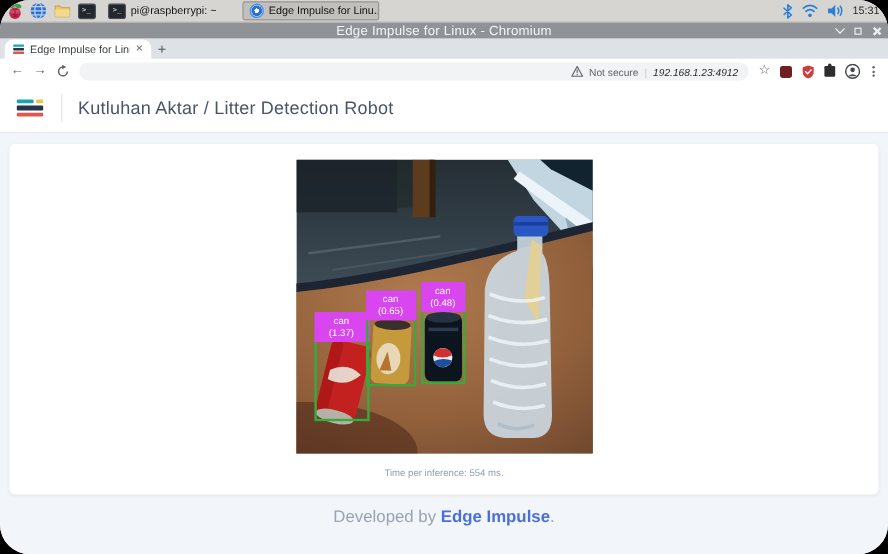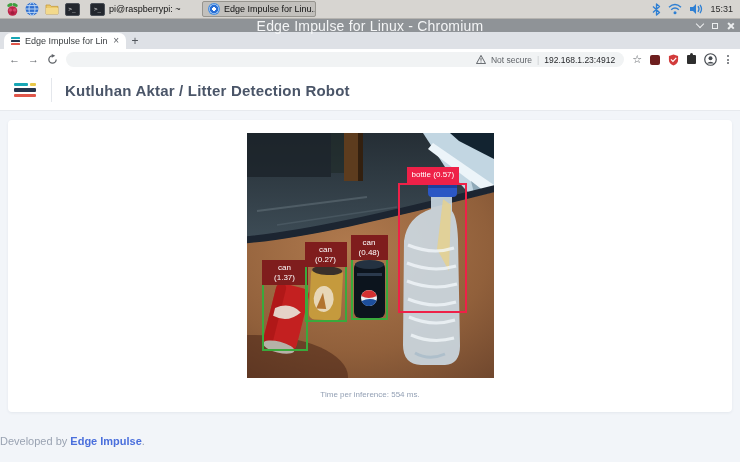--- a/index.html
+++ b/index.html
@@ -1,17 +1,17 @@
 <!DOCTYPE html>
 <html><head>
 <meta charset="utf-8">
 <style>
   html,body{margin:0;padding:0;background:#000;}
   .screen{position:relative;width:740px;height:462px;overflow:hidden;
-    font-family:"Liberation Sans",sans-serif;background:#f2f5f9;
+    font-family:"Liberation Sans",sans-serif;background:#f2f5f9;border-radius:25px;
     -webkit-font-smoothing:antialiased;}
 
   
   .taskbar{height:19px;background:#d7d5d1;border-bottom:1px solid #b6b4b0;
     display:flex;align-items:center;gap:4px;padding:0 4px;box-sizing:border-box;}
   .tb-launch{width:16px;height:16px;display:flex;align-items:center;justify-content:center;cursor:pointer;}
   .tb-launch svg{display:block;}
   .term-glyph{width:13px;height:11px;background:#23272e;border:1px solid #4a4f57;border-radius:2px;
     color:#e8e8e8;font-size:6px;line-height:10px;text-align:center;font-family:"DejaVu Sans Mono",monospace;}
   .tb-window{height:16px;width:114px;display:flex;align-items:center;gap:4px;padding:0 5px;
@@ -19,21 +19,21 @@
     background:transparent;box-sizing:border-box;}
   .tb-window.active{background:#c2c0bc;border:1px solid #97958f;border-radius:2px;}
   .chromium-ico{width:12px;height:12px;border-radius:50%;flex:0 0 auto;
     background:radial-gradient(circle at 50% 50%,#ffffff 0 2px,#2b6fd4 2px 4.2px,#8ab7ee 4.2px 5px,#4a90e2 5px);}
   .tb-right{margin-left:auto;display:flex;align-items:center;gap:7px;padding-right:3px;}
   .clock{font-size:9px;color:#2c2c2c;}
 
   
   .titlebar{height:13px;background:#8f9397;position:relative;
     display:flex;align-items:center;justify-content:center;}
-  .titlebar-text{font-size:14px;color:#f4f5f6;letter-spacing:.2px;}
+  .titlebar-text{font-size:11px;color:#f4f5f6;letter-spacing:.2px;}
   .win-controls{position:absolute;right:6px;top:0;bottom:0;display:flex;align-items:center;gap:9px;}
   .chev{width:5px;height:5px;border-right:1.5px solid #eceeef;border-bottom:1.5px solid #eceeef;
     transform:rotate(45deg);margin-top:-3px;}
   .maxbox{width:6px;height:6px;border:1.5px solid #eceeef;box-sizing:border-box;}
   .closex{position:relative;width:7px;height:7px;}
   .closex::before,.closex::after{content:"";position:absolute;left:3px;top:0;width:1.5px;height:8px;background:#eceeef;}
   .closex::before{transform:rotate(45deg);} .closex::after{transform:rotate(-45deg);}
 
   
   .tabstrip{height:17px;background:#dee1e6;display:flex;align-items:flex-end;padding-left:4px;}
@@ -47,53 +47,53 @@
   .ei-mini i{display:block;height:2px;border-radius:.5px;}
 
   
   .toolbar{height:21px;background:#fff;display:flex;align-items:center;gap:8px;
     padding:0 9px;box-sizing:border-box;}
   .nav-ico{font-size:11px;color:#5f6368;line-height:1;}
   .omnibox{flex:1;max-width:562px;height:15px;background:#f1f3f4;border-radius:8px;
     display:flex;align-items:center;gap:5px;padding:0 9px;box-sizing:border-box;justify-content:flex-end;}
   .omni-sec{font-size:8.5px;color:#5f6368;}
   .omni-sep{font-size:8.5px;color:#c6cacd;}
-  .omni-url{font-size:8.5px;color:#27292c;}
+  .omni-url{font-size:8.5px;color:#27292c;font-style:italic;}
   .tool-ico{font-size:11px;color:#5f6368;line-height:1;}
   .ext-sq{width:10px;height:10px;border-radius:2px;background:#6e1f1f;}
   .puzzle{width:9px;height:9px;background:#2e2e2e;border-radius:1px;position:relative;}
   .puzzle::before{content:"";position:absolute;top:-2px;left:3px;width:3px;height:3px;border-radius:50%;background:#2e2e2e;}
   .kebab{display:flex;flex-direction:column;gap:1.5px;padding:0 2px;}
   .kebab i{width:2px;height:2px;border-radius:50%;background:#5f6368;}
 
   
   .site-header{height:41px;background:#fff;display:flex;align-items:center;
     padding:0 14px;border-bottom:1px solid #e7eaee;box-sizing:border-box;}
   .ei-logo{display:flex;flex-direction:column;gap:2px;width:24px;}
   .ei-logo .r{display:flex;gap:2px;}
   .ei-logo i{display:block;height:3.5px;border-radius:1px;}
   .vdiv{width:1px;height:24px;background:#e4e7ec;margin:0 13px;}
-  .page-title{font-size:15px;font-weight:700;color:#4a5568;letter-spacing:.2px;margin:0;}
+  .page-title{font-size:15px;font-weight:400;color:#4a5568;letter-spacing:.2px;margin:0;}
 
   
   .page{height:351px;box-sizing:border-box;padding-top:9px;background:#f2f5f9;}
   .card{margin:0 8px;height:292px;background:#fff;border-radius:4px;
     box-shadow:0 1px 3px rgba(40,60,90,.07);display:flex;flex-direction:column;align-items:center;}
   .photo{position:relative;width:247px;height:245px;margin-top:13px;flex:0 0 auto;}
   .photo svg.scene{position:absolute;inset:0;width:100%;height:100%;}
   .caption{margin-top:12px;font-size:8px;color:#93a0b4;}
-  .pagefooter{text-align:left;margin-top:23px;font-size:11px;color:#9aa3b2;}
+  .pagefooter{text-align:center;margin-top:10px;font-size:14px;color:#9aa3b2;}
   .pagefooter a{color:#4a6fdc;font-weight:bold;text-decoration:none;}
 
   
   .det{position:absolute;box-sizing:border-box;border:2px solid;}
   .det-can{border-color:#3aa93c;}
   .det-bottle{border-color:#ee2148;}
   .lbl{position:absolute;color:#fff;font-size:8px;line-height:10px;}
-  .lbl-can{left:-2px;right:-2px;top:-2px;background:#7f1d1d;text-align:center;padding:3px 0 2px;}
+  .lbl-can{left:-2px;right:-2px;top:-2px;background:#d946ef;text-align:center;padding:3px 0 2px;}
   .lbl-bottle{top:-18px;left:7px;background:#ee2148;white-space:nowrap;padding:3px 5px;}
 </style>
 </head>
 <body>
 
 <div class="screen">
 
   <div class="taskbar">
     <div class="tb-launch">
       <svg width="15" height="15" viewBox="0 0 16 16">
@@ -286,33 +286,30 @@
               <path d="M161,166 q24,10 48,3"></path>
               <path d="M162,184 q23,10 46,3"></path>
               <path d="M164,202 q21,9 43,3"></path>
             </g>
             <path d="M168,220 q14,8 30,1" stroke="#aebfcb" stroke-width="3" fill="none"></path>
             <rect x="181" y="47" width="29" height="17" rx="4" fill="#2b57c4"></rect>
             <rect x="181" y="52" width="29" height="3" fill="#1c3f9e"></rect>
           </g>
         </svg>
 
-        <div class="det det-bottle" style="left:151px;top:50px;width:69px;height:130px">
-          <span class="lbl lbl-bottle">bottle (0.57)</span>
-        </div>
         <div class="det det-can" style="left:15px;top:127px;width:46px;height:91px">
           <span class="lbl lbl-can">
             <span style="display:block">can</span>
             <span style="display:block">(1.37)</span>
           </span>
         </div>
         <div class="det det-can" style="left:58px;top:109px;width:42px;height:80px">
           <span class="lbl lbl-can">
             <span style="display:block">can</span>
-            <span style="display:block">(0.27)</span>
+            <span style="display:block">(0.65)</span>
           </span>
         </div>
         <div class="det det-can" style="left:104px;top:102px;width:37px;height:85px">
           <span class="lbl lbl-can">
             <span style="display:block">can</span>
             <span style="display:block">(0.48)</span>
           </span>
         </div>
       </div>
 

